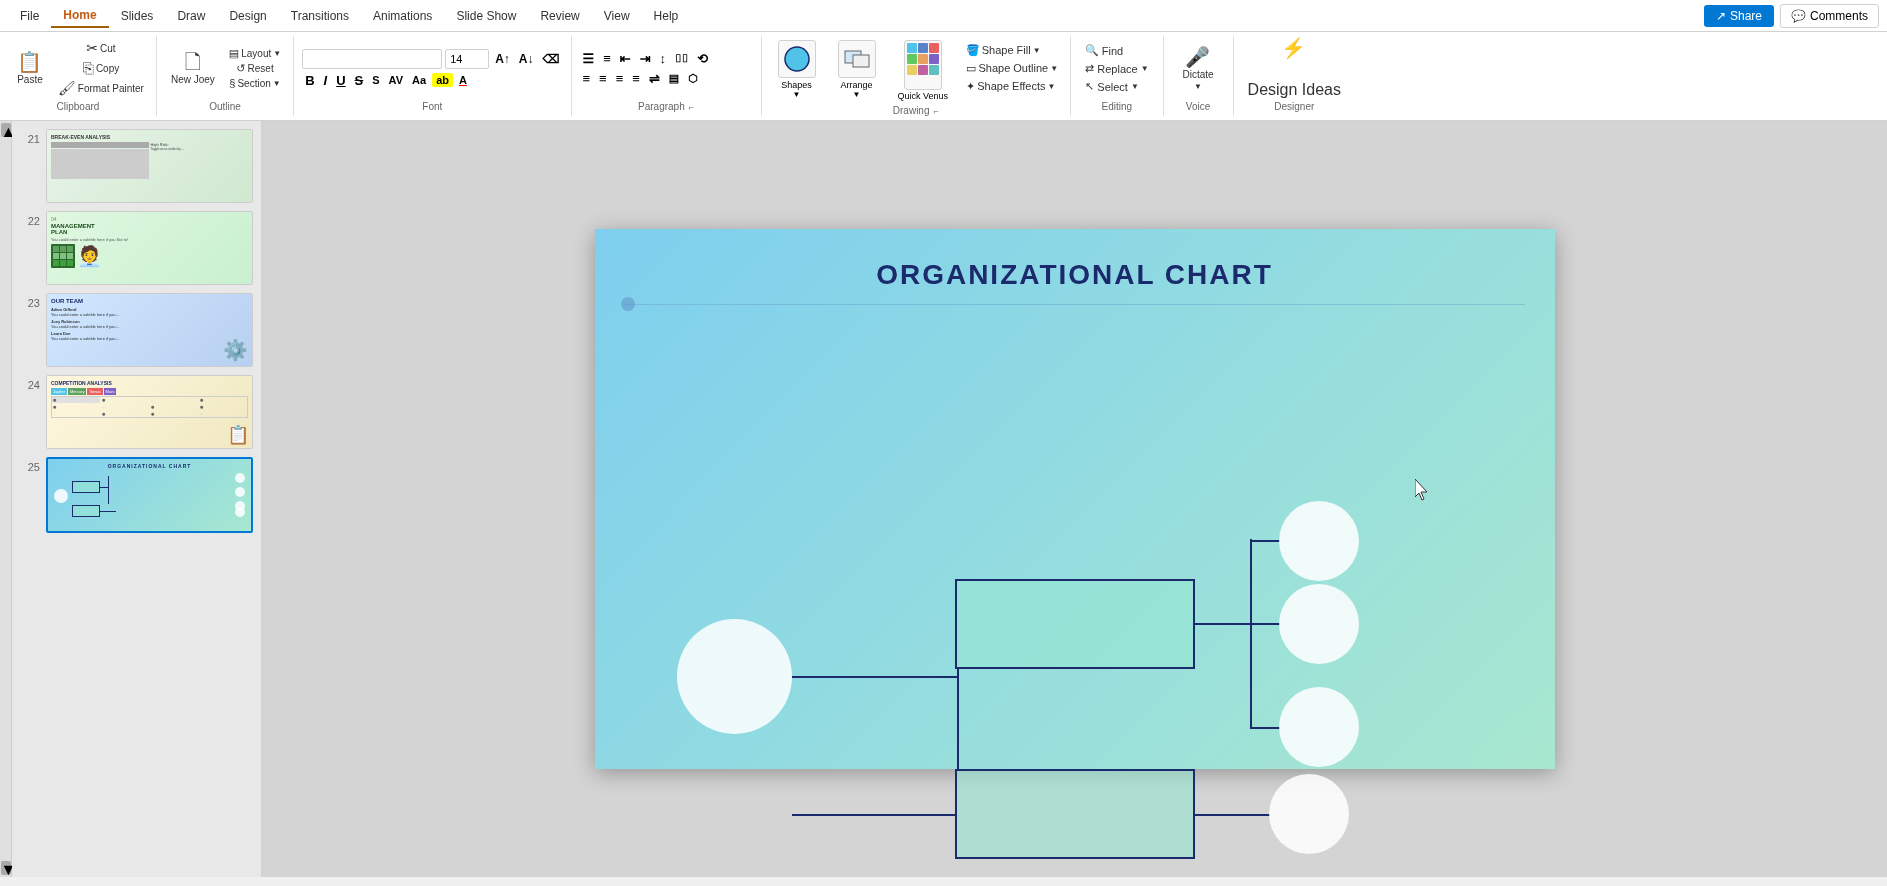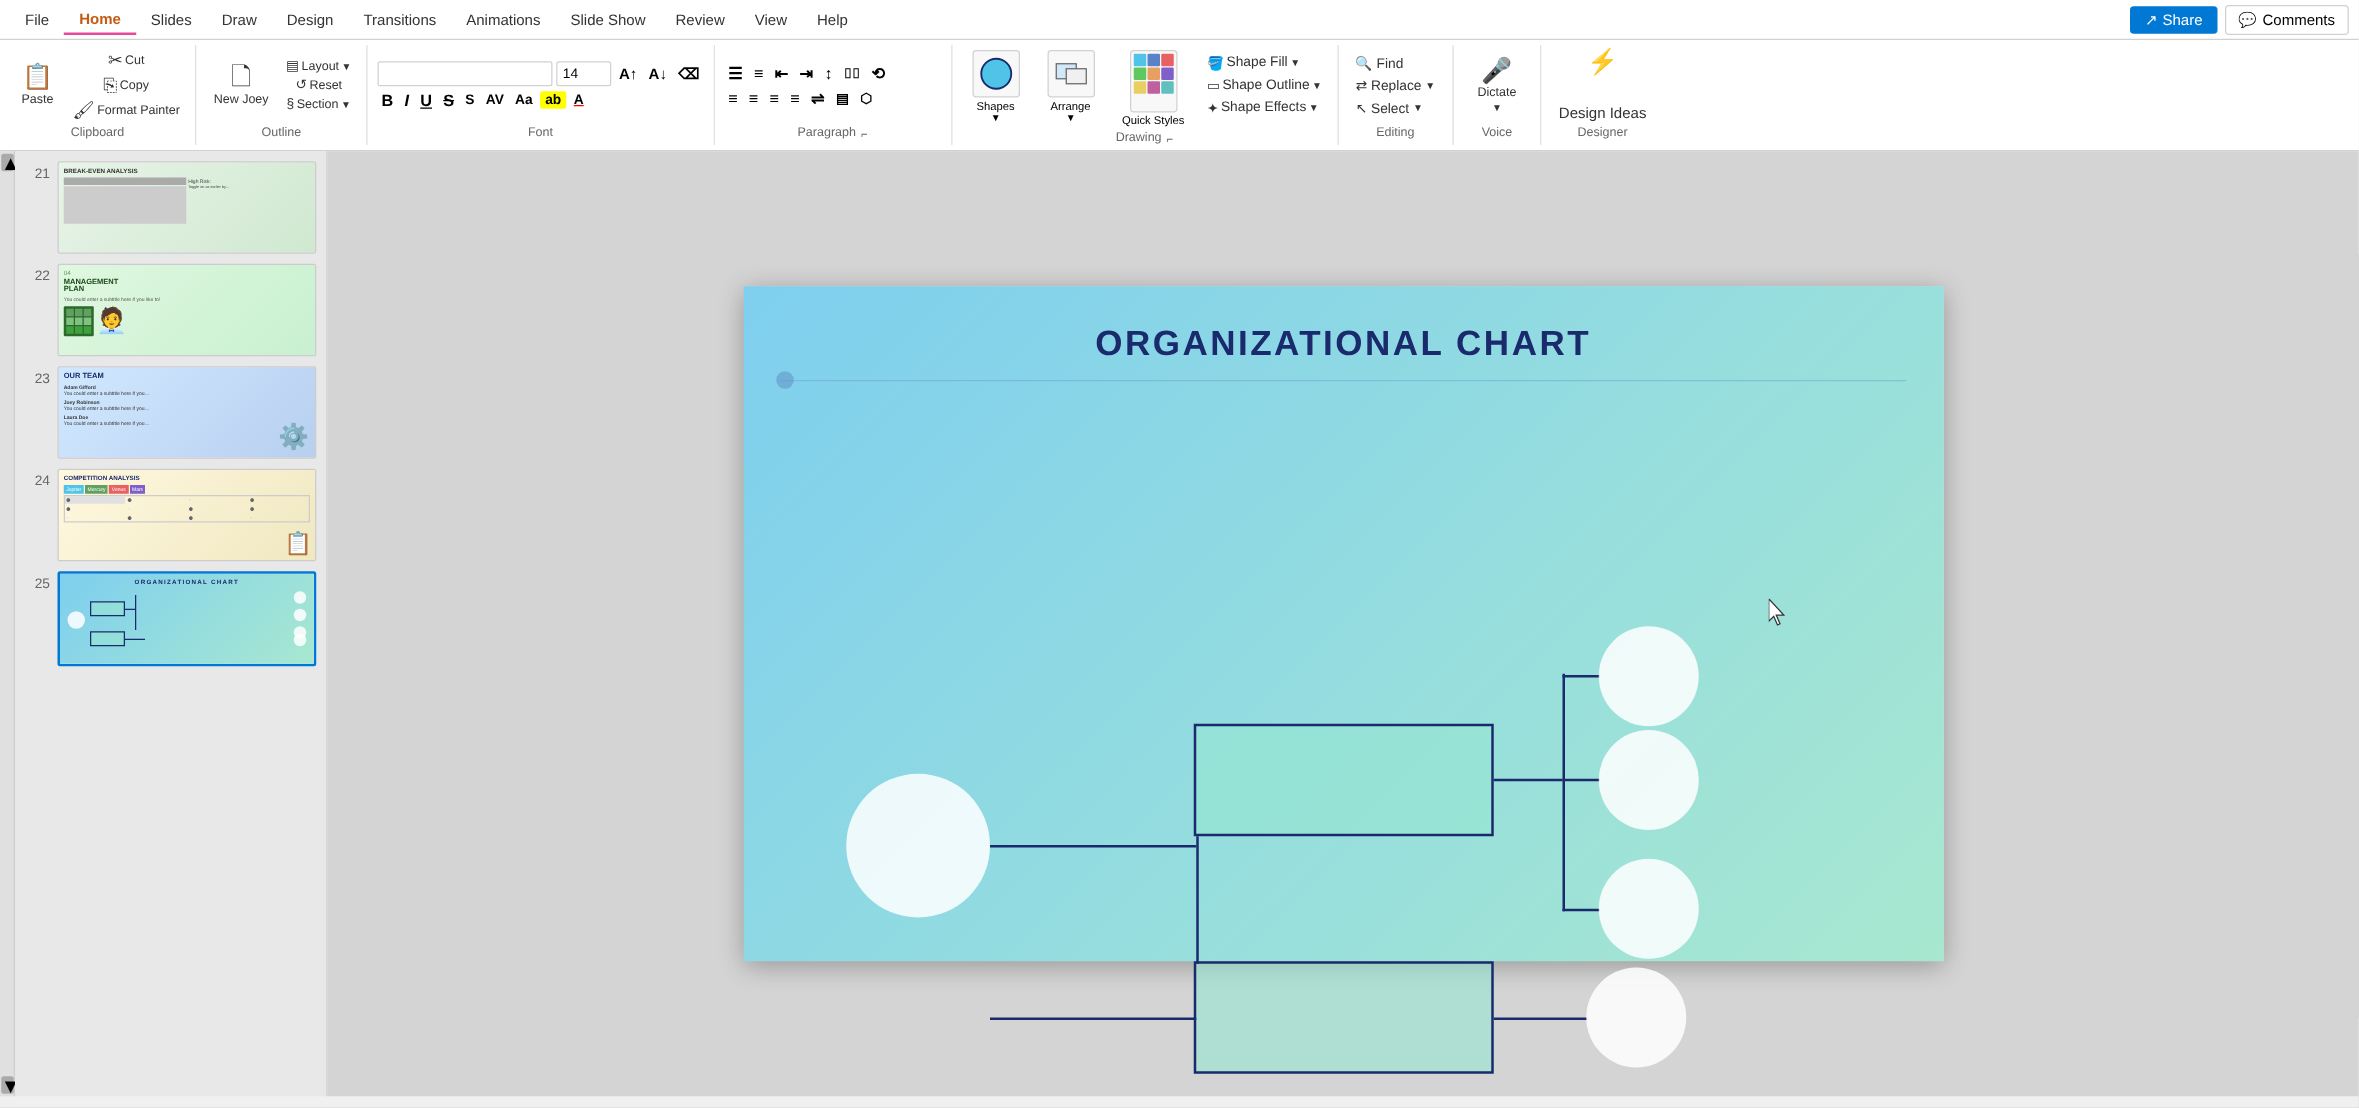--- a/index.html
+++ b/index.html
@@ -2,21 +2,21 @@
 <html><head>
   <meta charset="utf-8">
   <style>
     * { box-sizing: border-box; margin: 0; padding: 0; }
     body { font-family: 'Segoe UI', Arial, sans-serif; background: #f0f0f0; overflow: hidden; width: 1887px; height: 886px; }
 
     
     .ribbon { background: #fff; border-bottom: 1px solid #d1d1d1; width: 100%; }
     .ribbon-tabs { display: flex; align-items: center; background: #fff; padding: 0 8px; border-bottom: 1px solid #d1d1d1; height: 32px; }
     .ribbon-tab { padding: 4px 12px; font-size: 12px; cursor: pointer; color: #333; }
-    .ribbon-tab.active { color: #c55a11; border-bottom: 2px solid #ec4899; font-weight: 600; }
+    .ribbon-tab.active { color: #c55a11; border-bottom: 2px solid #a16207; font-weight: 600; }
     .ribbon-share-btn { margin-left: auto; background: #0078d4; color: #fff; border: none; border-radius: 3px; padding: 4px 12px; font-size: 12px; cursor: pointer; display: flex; align-items: center; gap: 4px; }
     .ribbon-comments-btn { background: #fff; border: 1px solid #d1d1d1; border-radius: 3px; padding: 4px 10px; font-size: 12px; cursor: pointer; margin-left: 6px; display: flex; align-items: center; gap: 4px; }
 
     .ribbon-body { display: flex; align-items: stretch; padding: 4px 0; background: #fff; height: 88px; }
     .ribbon-group { display: flex; flex-direction: column; align-items: center; justify-content: space-between; padding: 2px 8px; border-right: 1px solid #e0e0e0; min-width: 60px; }
     .ribbon-group-content { display: flex; align-items: center; gap: 4px; flex: 1; }
     .ribbon-group-label { font-size: 10px; color: #666; margin-top: 2px; padding-bottom: 2px; text-align: center; }
     .ribbon-btn { display: flex; flex-direction: column; align-items: center; justify-content: center; padding: 2px 6px; cursor: pointer; border-radius: 3px; font-size: 10px; color: #333; gap: 2px; min-width: 36px; }
     .ribbon-btn.large { min-width: 44px; font-size: 10px; }
     .ribbon-icon { font-size: 20px; line-height: 1; }
@@ -226,21 +226,21 @@
               <div style="width:10px;height:10px;background:#60c860;border-radius:1px;"></div>
               <div style="width:10px;height:10px;background:#e8a060;border-radius:1px;"></div>
               <div style="width:10px;height:10px;background:#8060c8;border-radius:1px;"></div>
             </div>
             <div style="display:flex; gap:1px;">
               <div style="width:10px;height:10px;background:#e8d060;border-radius:1px;"></div>
               <div style="width:10px;height:10px;background:#c060a0;border-radius:1px;"></div>
               <div style="width:10px;height:10px;background:#60c0c0;border-radius:1px;"></div>
             </div>
           </div>
-          <span style="font-size:9px; margin-top:1px;">Quick Styles</span>
+          <span style="font-size:9px; margin-top:1px;">Quick Venus</span>
         </div>
 
         <div style="display:flex; flex-direction:column; gap:3px; justify-content:center; height:60px;">
           <div class="drawing-btn">
             <span>🪣</span>
             <span>Shape Fill</span>
             <span style="font-size:8px;">▼</span>
           </div>
           <div class="drawing-btn">
             <span>▭</span>
@@ -288,21 +288,21 @@
           <span style="font-size:8px;">▼</span>
         </div>
       </div>
       <div class="ribbon-group-label">Voice</div>
     </div>
 
     <div class="ribbon-group" style="min-width:80px; border-right:none;">
       <div class="ribbon-group-content" style="justify-content:center;">
         <div class="ribbon-btn large" style="height:60px; justify-content:center;">
           <span class="ribbon-icon">⚡</span>
-          <span style="font-size:12px; text-align:right;margin-top:21px;">Design Ideas</span>
+          <span style="font-size:16px; text-align:right;margin-top:21px;">Design Ideas</span>
         </div>
       </div>
       <div class="ribbon-group-label">Designer</div>
     </div>
 
   </div>
 </div>
 
 <div class="main-area">
 

